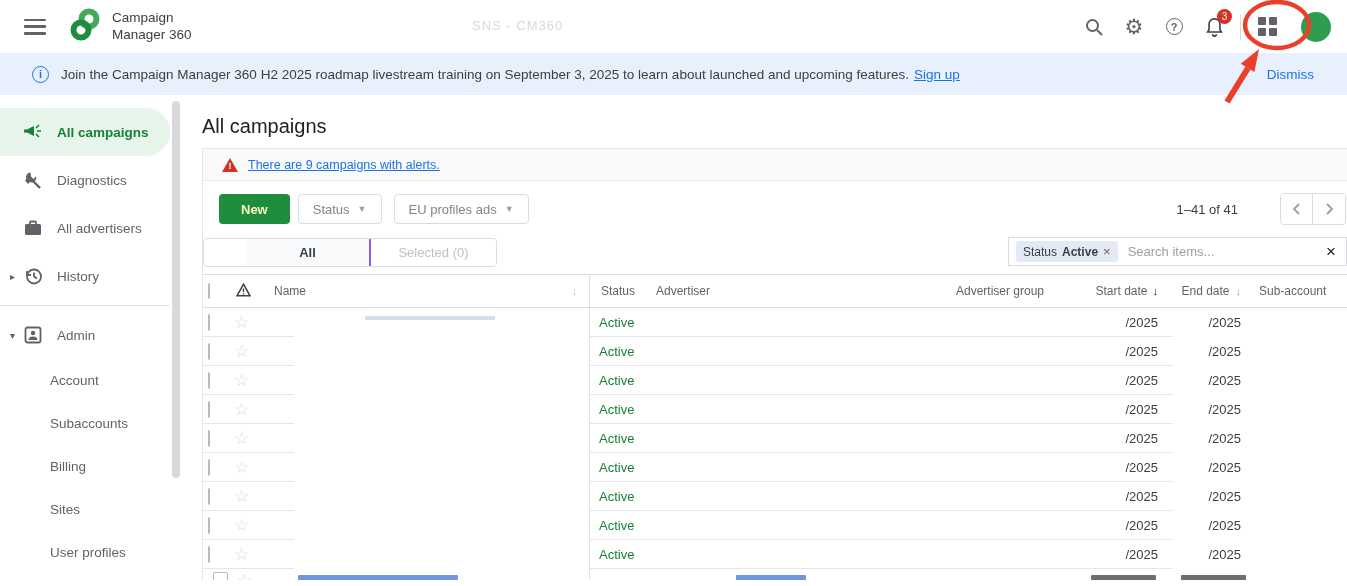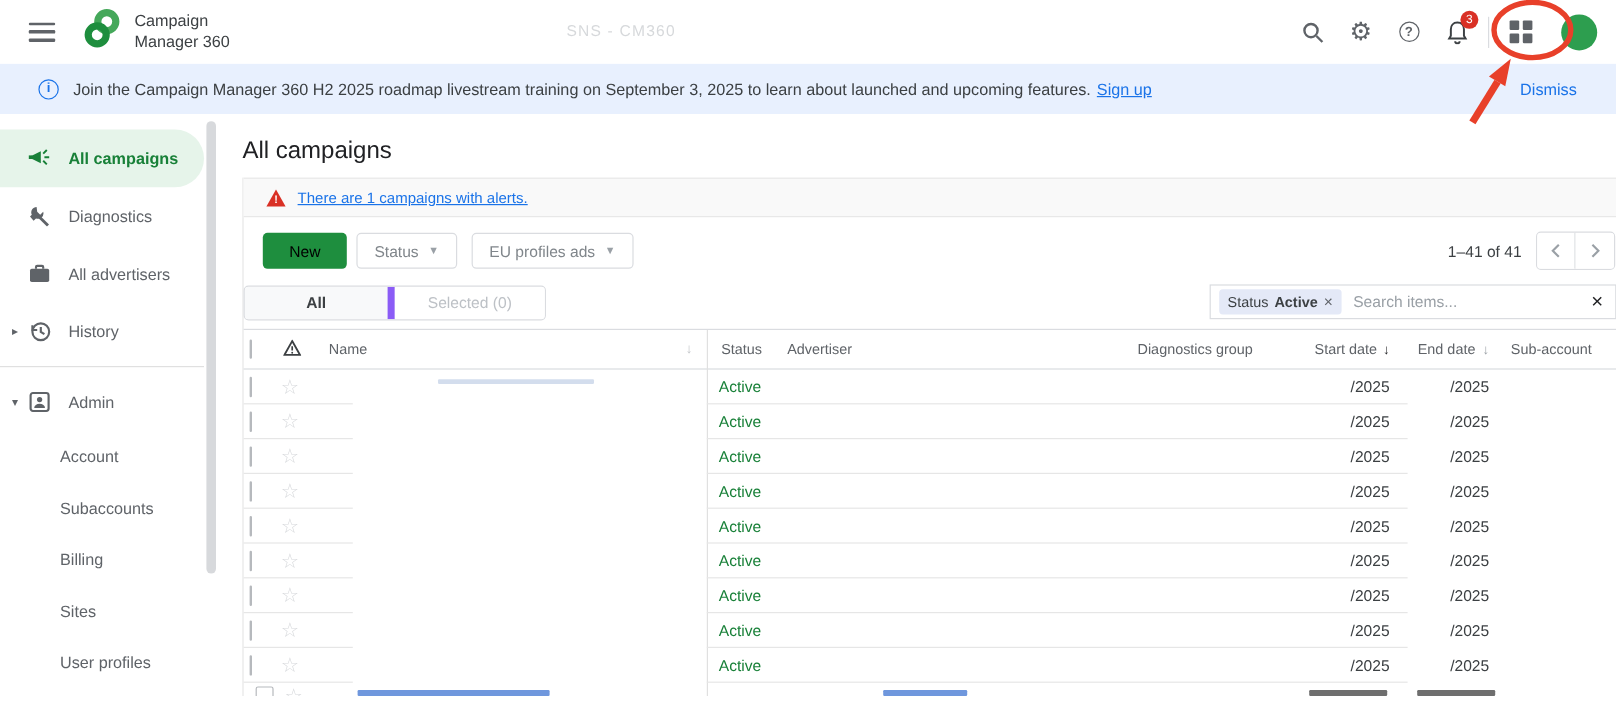--- a/index.html
+++ b/index.html
@@ -44,33 +44,33 @@
 
   
   .content { flex:1; min-width:0; }
   .page-title { font-size:20px; font-weight:400; color:#202124; margin:20px 0 0 16px; height:33px; }
   .content-card { margin-left:16px; border-left:1px solid #e6e6e6; width:1145px; position:relative; }
 
   .alert-bar { height:33px; background:#f9f9f9; border-top:1px solid #e8e8e8; border-bottom:1px solid #e8e8e8; display:flex; align-items:center; padding-left:19px; }
   .alert-bar a { font-size:12.5px; color:#1a73e8; margin-left:10px; }
 
   .toolbar { height:56px; display:flex; align-items:center; padding-left:16px; }
-  .btn-new { background:#1e8e3e; color:#000000; border:none; border-radius:4px; height:30px; padding:0 22px; font-size:13px; font-weight:normal; margin-right:8px; cursor:pointer; }
+  .btn-new { background:#1e8e3e; color:#fef9c3; border:none; border-radius:4px; height:30px; padding:0 22px; font-size:13px; font-weight:bold; margin-right:8px; cursor:pointer; }
   .btn-drop { background:#fff; border:1px solid #dadce0; border-radius:4px; height:30px; padding:0 14px; font-size:13px; color:#80868b; margin-right:12px; cursor:pointer; display:flex; align-items:center; gap:8px; }
   .btn-drop .dd-caret { font-size:9px; color:#9aa0a6; }
   .pagination { margin-left:auto; display:flex; align-items:center; }
-  .page-range { font-size:13px; color:#3c4043; margin-right:12px; }
+  .page-range { font-size:13px; color:#3c4043; margin-right:42px; }
   .pager { display:flex; border:1px solid #dadce0; border-radius:4px; overflow:hidden; margin-right:1px; }
   .pager button { width:32px; height:30px; background:#fff; border:none; cursor:pointer; color:#9aa0a6; font-size:14px; display:flex; align-items:center; justify-content:center; }
   .pager button:first-child { border-right:1px solid #dadce0; }
 
   .filter-row { height:37px; position:relative; }
   .tab-group { position:absolute; left:0; top:1px; display:flex; border:1px solid #dadce0; border-radius:4px; overflow:hidden; height:29px; }
   .tab { width:125px; display:flex; align-items:center; justify-content:center; font-size:13px; cursor:pointer; background:#fff; color:#bdc1c6; }
-  .tab.active { background:#f8f9fa; color:#3c4043; font-weight:bold; border-right:6px solid #8b5cf6; }
+  .tab.active { background:#f8f9fa; color:#3c4043; font-weight:bold; border-right:2px solid #8b5cf6;margin-left:42px; }
   .search-box { position:absolute; right:0; top:0; width:339px; height:29px; border:1px solid #dadce0; background:#fff; display:flex; align-items:center; padding:0 10px 0 7px; }
   .chip { background:#e4e9f7; border-radius:3px; height:21px; display:flex; align-items:center; font-size:12px; color:#3c4043; padding:0 7px; gap:5px; flex:0 0 auto; }
   .chip b { font-weight:bold; }
   .chip .chip-x { color:#5f6368; font-size:13px; cursor:pointer; }
   .search-input { border:none; outline:none; flex:1; font-size:13px; color:#3c4043; margin-left:10px; font-family:inherit; }
   .search-input::placeholder { color:#9aa0a6; }
   .search-clear { background:none; border:none; font-size:17px; color:#202124; cursor:pointer; line-height:1; }
 
   
   .table { position:relative; border-top:1px solid #dadce0; }
@@ -245,21 +245,21 @@
   </nav>
 
   <main class="content">
     <h1 class="page-title">All campaigns</h1>
 
     <div class="content-card">
       <div class="alert-bar">
         <span class="warn-tri-red">
             <i>!</i>
           </span>
-        <a href="#">There are 1 campaigns with alerts.</a>
+        <a href="#">There are 9 campaigns with alerts.</a>
       </div>
 
       <div class="toolbar">
         <button class="btn-new">New</button>
         <button class="btn-drop">
           <span>Status</span>
           <span class="dd-caret">▼</span>
         </button>
         <button class="btn-drop">
           <span>EU profiles ads</span>
@@ -309,21 +309,21 @@
                 <line x1="7.5" y1="5.5" x2="7.5" y2="9" stroke="#3c4043" stroke-width="1.4"></line>
                 <circle cx="7.5" cy="11" r="0.8" fill="#3c4043"></circle>
               </svg>
           </span>
           <span class="c-name">
             <span>Name</span>
             <span class="sort-faint">↓</span>
           </span>
           <span class="c-status">Status</span>
           <span class="c-adv">Advertiser</span>
-          <span class="c-group">Diagnostics group</span>
+          <span class="c-group">Advertiser group</span>
           <span class="c-start">
             <span>Start date</span><span class="sort-active">↓</span>
           </span>
           <span class="c-end">
             <span>End date</span><span class="sort-dim">↓</span>
           </span>
           <span class="c-sub">Sub-account</span>
         </div>
 
         <div>

